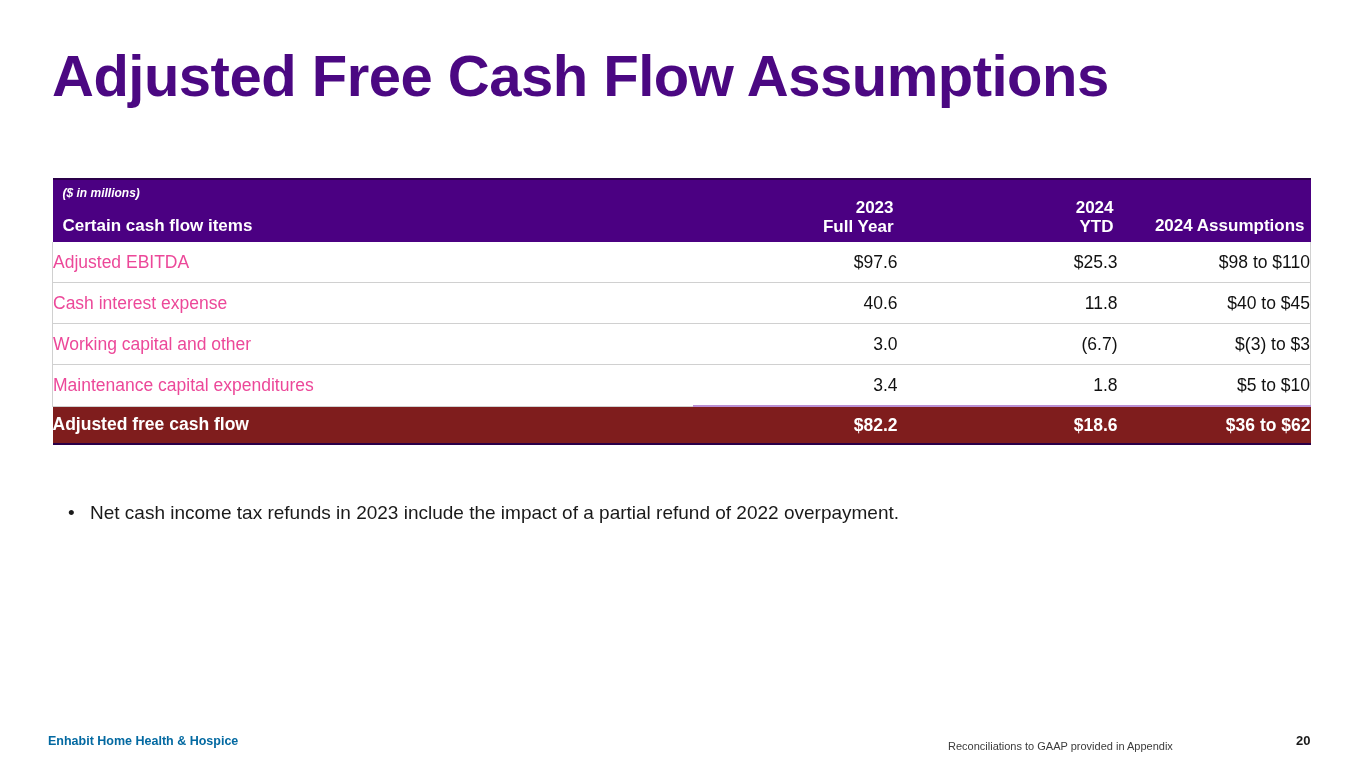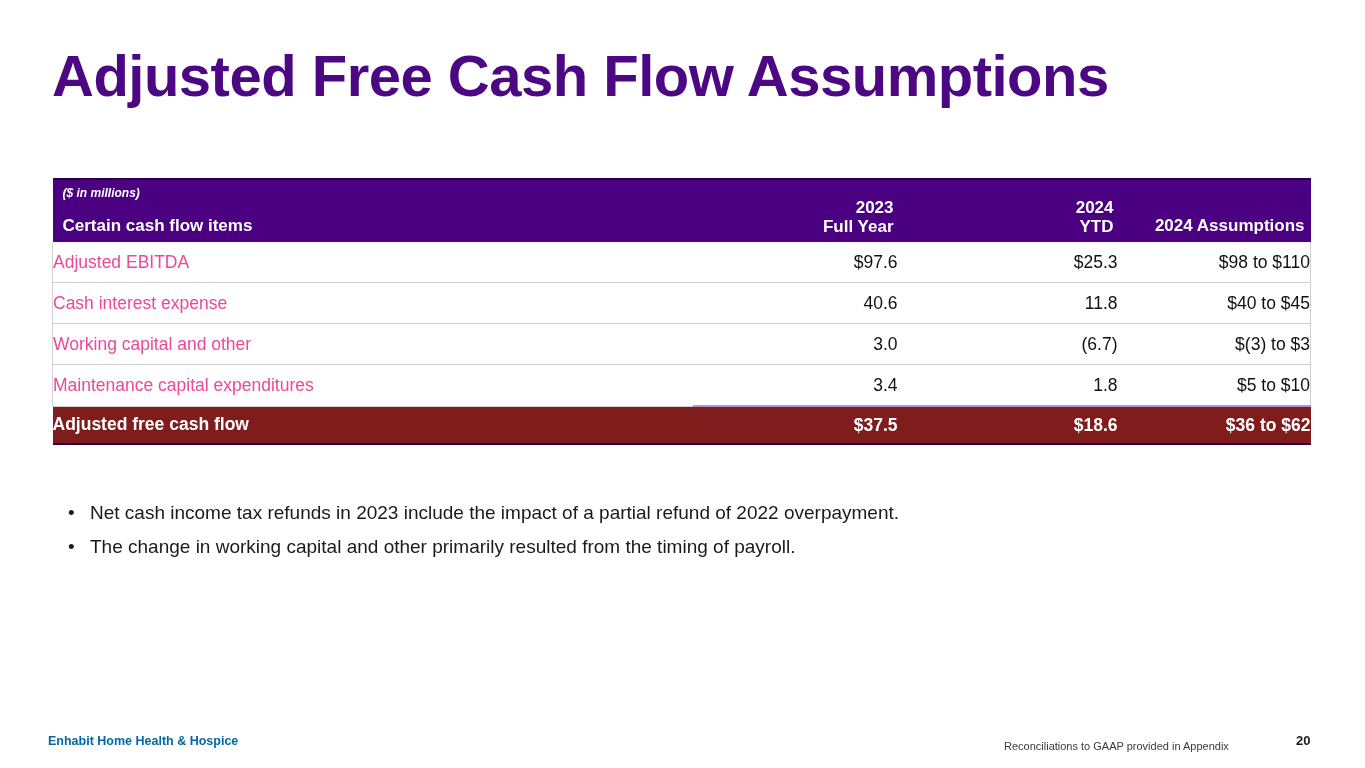--- a/index.html
+++ b/index.html
@@ -168,21 +168,21 @@
   #footer-brand {
     position: absolute;
     left: 48px;
     top: 734px;
     font-size: 12.5px;
     font-weight: bold;
     color: #0369a1;
   }
   #footer-note {
     position: absolute;
-    left: 1004px;
+    left: 948px;
     top: 740px;
     font-size: 11px;
     color: #3b3b3b;
     white-space: nowrap;
   }
   #page-number {
     position: absolute;
     left: 1296px;
     top: 733px;
     font-size: 13px;
@@ -235,27 +235,26 @@
       <td class="cell-assump">$(3) to $3</td>
     </tr>
     <tr class="data-row">
       <td class="cell-label">Maintenance capital expenditures</td>
       <td class="cell-num">3.4</td>
       <td class="cell-num">1.8</td>
       <td class="cell-assump">$5 to $10</td>
     </tr>
     <tr class="total-row">
       <td class="cell-label">Adjusted free cash flow</td>
-      <td class="cell-num">$37.5</td>
+      <td class="cell-num">$82.2</td>
       <td class="cell-num">$18.6</td>
       <td class="cell-assump">$36 to $62</td>
     </tr>
   </tbody>
 </table>
 
 <ul id="bullet-list">
   <li>Net cash income tax refunds in 2023 include the impact of a partial refund of 2022 overpayment.</li>
-  <li>The change in working capital and other primarily resulted from the timing of payroll.</li>
 </ul>
 
 <div id="footer-brand">Enhabit Home Health &amp; Hospice</div>
 <div id="footer-note">Reconciliations to GAAP provided in Appendix</div>
 <div id="page-number">20</div>
 
 </body></html>

